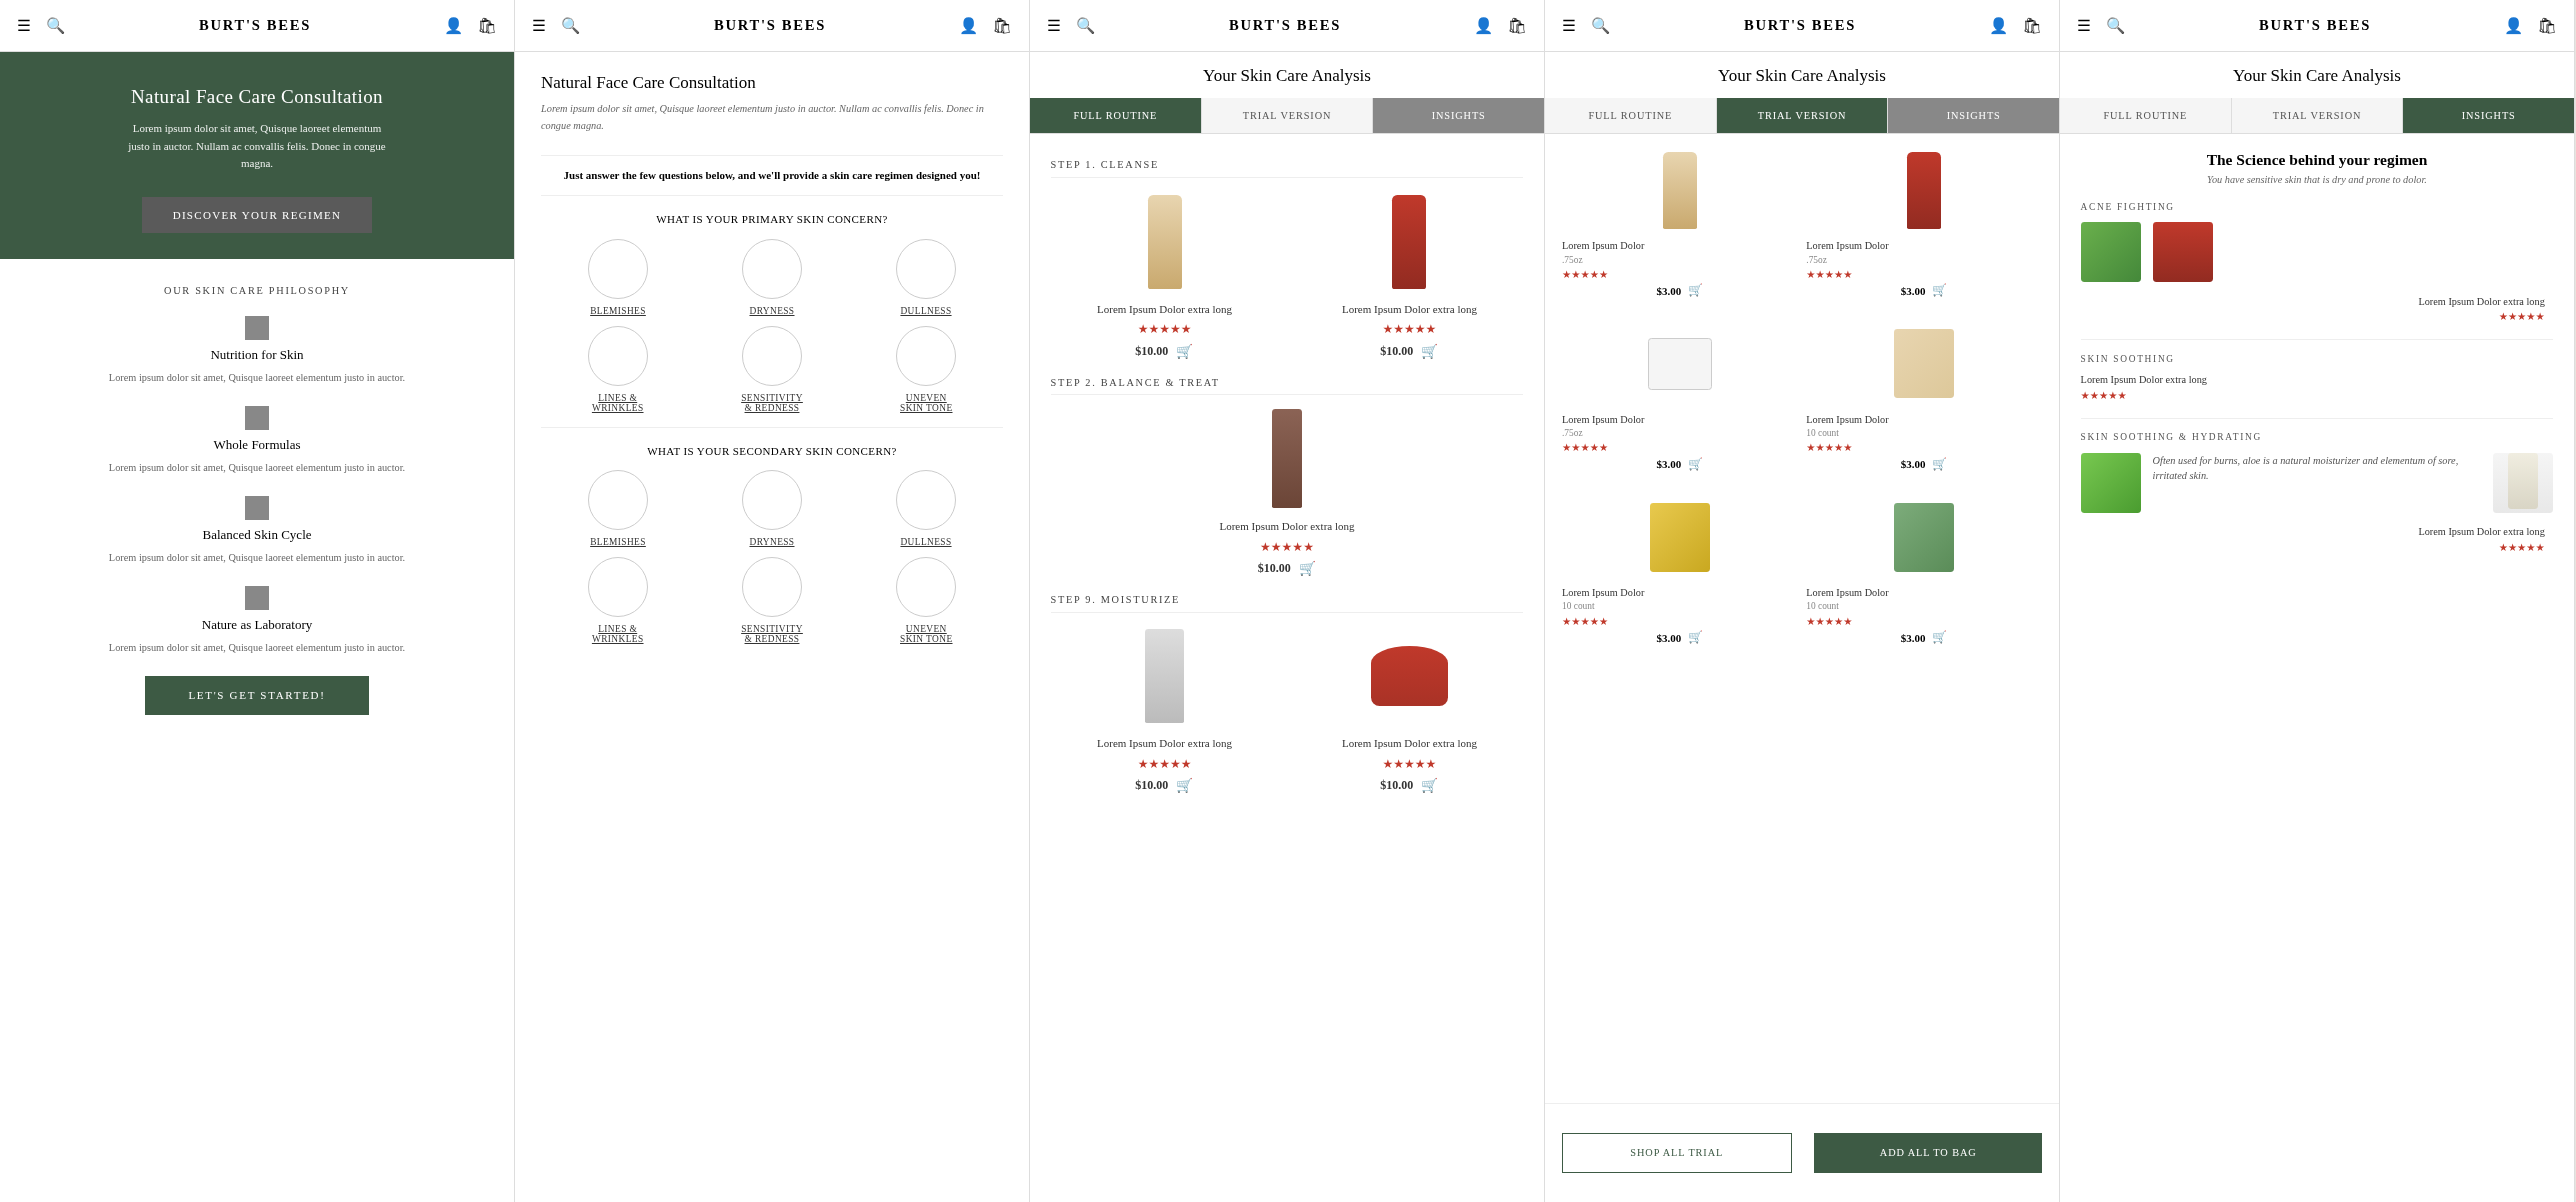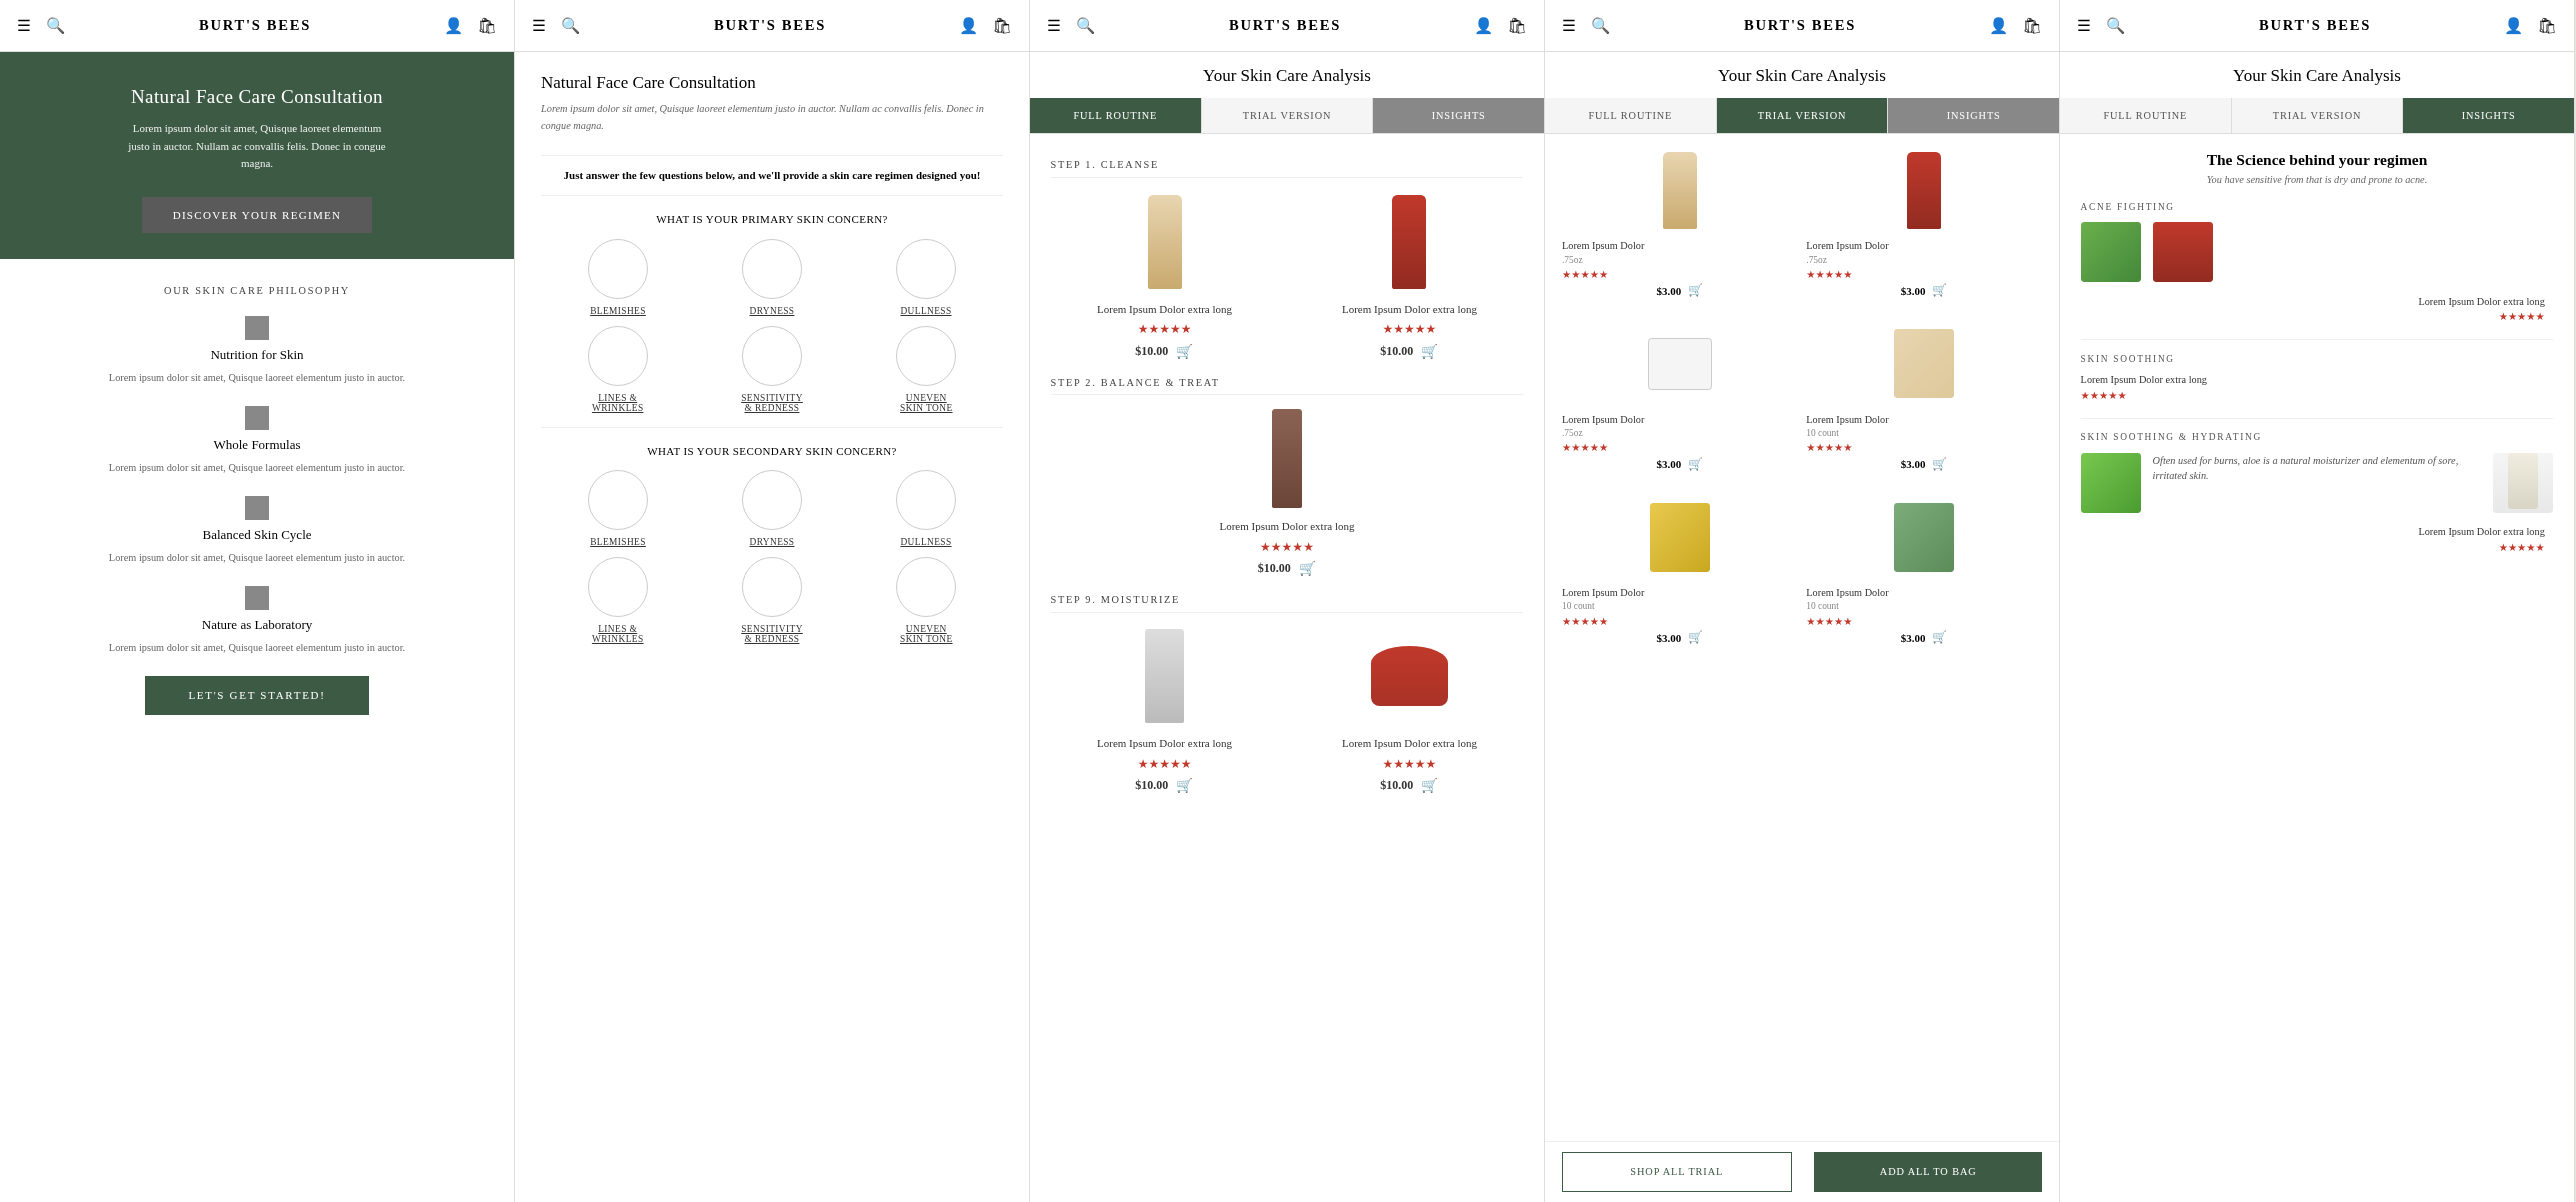--- a/index.html
+++ b/index.html
@@ -306,21 +306,21 @@
     .trial-cart { color: #c0392b; font-size: 12px; }
     .two-col-grid {
       display: grid;
       grid-template-columns: 1fr 1fr;
       gap: 8.6px;
     }
     .panel4-buttons {
       display: flex;
       gap: 16px;
       margin-top: auto;
-      padding: 10px 17px;
+      padding: 29px 17px;
       border-top: 0.9px solid #eee;
     }
     .btn-shop-trial {
       flex: 1;
       background: #fff;
       border: 1.3px solid #3d5a44;
       color: #3d5a44;
       padding: 13.7px;
       font-size: 10.3px;
       letter-spacing: 0.9px;
@@ -773,21 +773,21 @@
   </div>
 
   <div class="tabs-bar">
     <div class="tab">FULL ROUTINE</div>
     <div class="tab">TRIAL VERSION</div>
     <div class="tab active">INSIGHTS</div>
   </div>
 
   <div class="insights-content">
     <h3 class="insights-title">The Science behind your regimen</h3>
-    <p class="insights-subtitle">You have sensitive from that is dry and prone to acne.</p>
+    <p class="insights-subtitle">You have sensitive skin that is dry and prone to dolor.</p>
 
     <div class="insight-section">
       <div class="insight-section-label">ACNE FIGHTING</div>
       <div class="insight-row">
         <div class="insight-img">
           <div class="insight-img-leaf"></div>
         </div>
         <div class="insight-img">
           <div class="insight-img-product-red"></div>
         </div>

